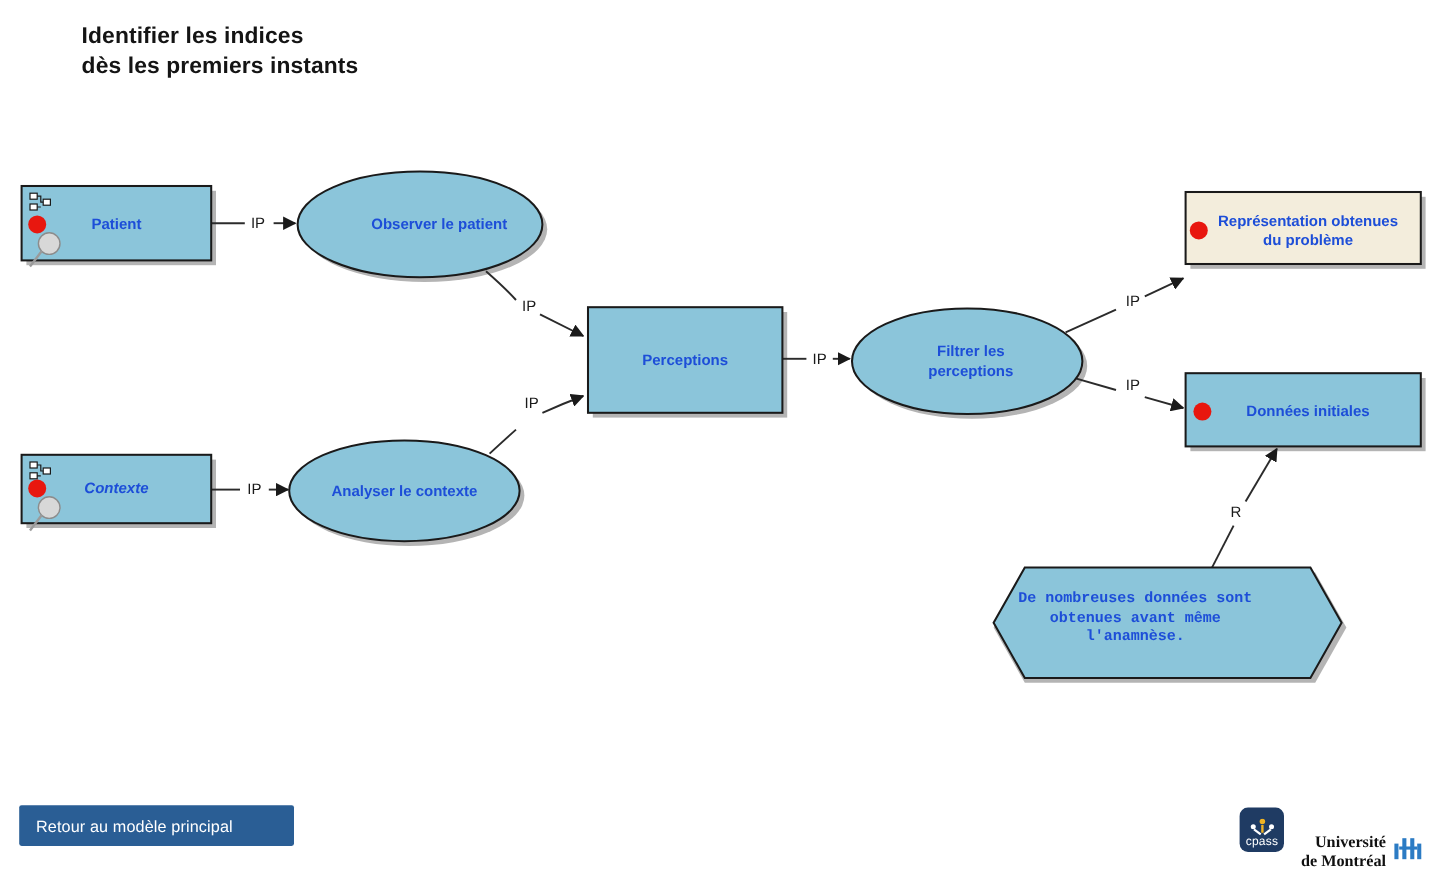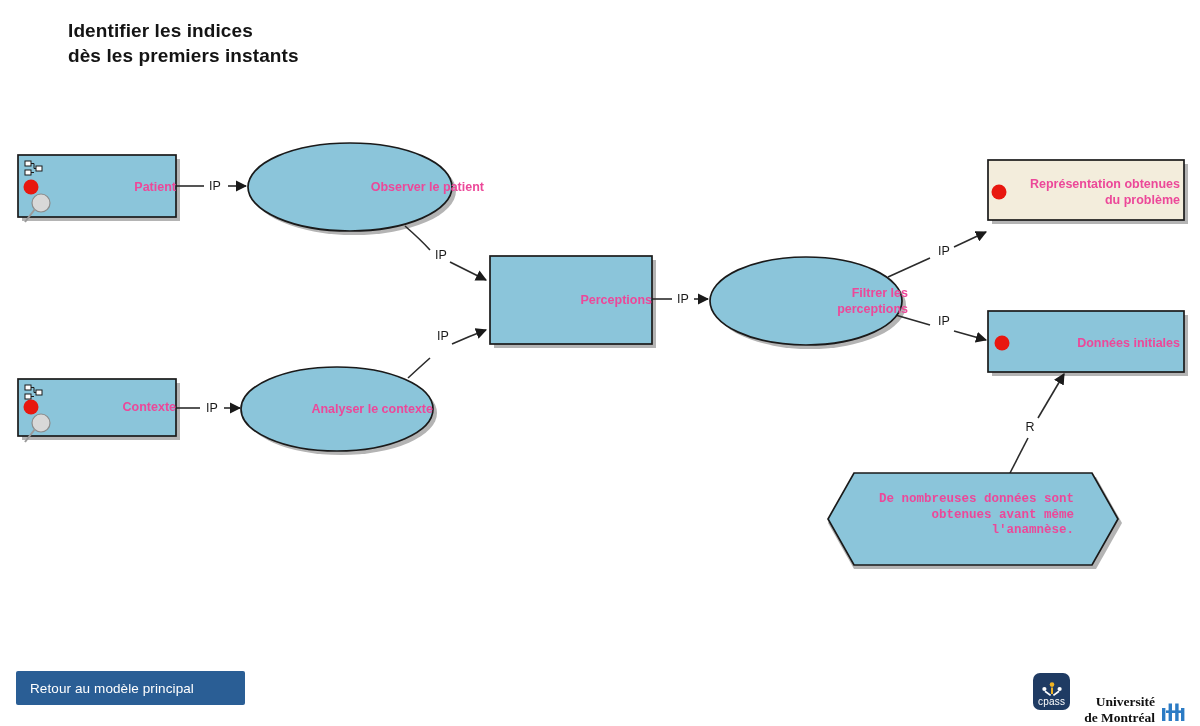--- a/index.html
+++ b/index.html
@@ -34,25 +34,25 @@
     position: absolute;
     left: 0;
     top: 0;
     width: 1200px;
     height: 726px;
   }
 
   
   .node-label {
     position: absolute;
-    text-align: right;
+    text-align: center;
     font-weight: bold;
     font-size: 12.5px;
     line-height: 1.25;
-    color: #ec4899;
+    color: #1d4ed8;
     pointer-events: none;
     white-space: pre-line;
   }
 
   
   #back-button {
     position: absolute;
     left: 16px;
     top: 671px;
     width: 229px;
@@ -93,21 +93,21 @@
   }
   .cpass-word {
     font-size: 10px;
     color: #ffffff;
     font-family: "Liberation Sans", sans-serif;
     letter-spacing: 0.2px;
     line-height: 1;
   }
   .udem-wrap {
     display: flex;
-    align-items: flex-end;
+    align-items: center;
     gap: 5px;
     margin-top: 36px;
   }
   .udem-text {
     font-family: "Liberation Serif", serif;
     font-weight: bold;
     font-size: 13.5px;
     line-height: 1.15;
     color: #101010;
     text-align: right;
@@ -225,21 +225,21 @@
     <text x="443" y="340">IP</text>
     <text x="683" y="303">IP</text>
     <text x="944" y="255">IP</text>
     <text x="944" y="325">IP</text>
     <text x="1030" y="431">R</text>
   </g>
 </svg>
 
 <div class="node-label" style="left:18px; top:180px; width:158px;">Patient</div>
 
-<div class="node-label" style="left:18px; top:400px; width:158px;">Contexte</div>
+<div class="node-label" style="left:18px; top:400px; width:158px;font-style:italic;">Contexte</div>
 
 <div class="node-label" style="left:248px; top:180px; width:236px;">Observer le patient</div>
 
 <div class="node-label" style="left:241px; top:402px; width:192px;">Analyser le contexte</div>
 
 <div class="node-label" style="left:490px; top:293px; width:162px;">Perceptions</div>
 
 <div class="node-label" style="left:710px; top:286px; width:198px;">Filtrer les
 perceptions</div>
 

